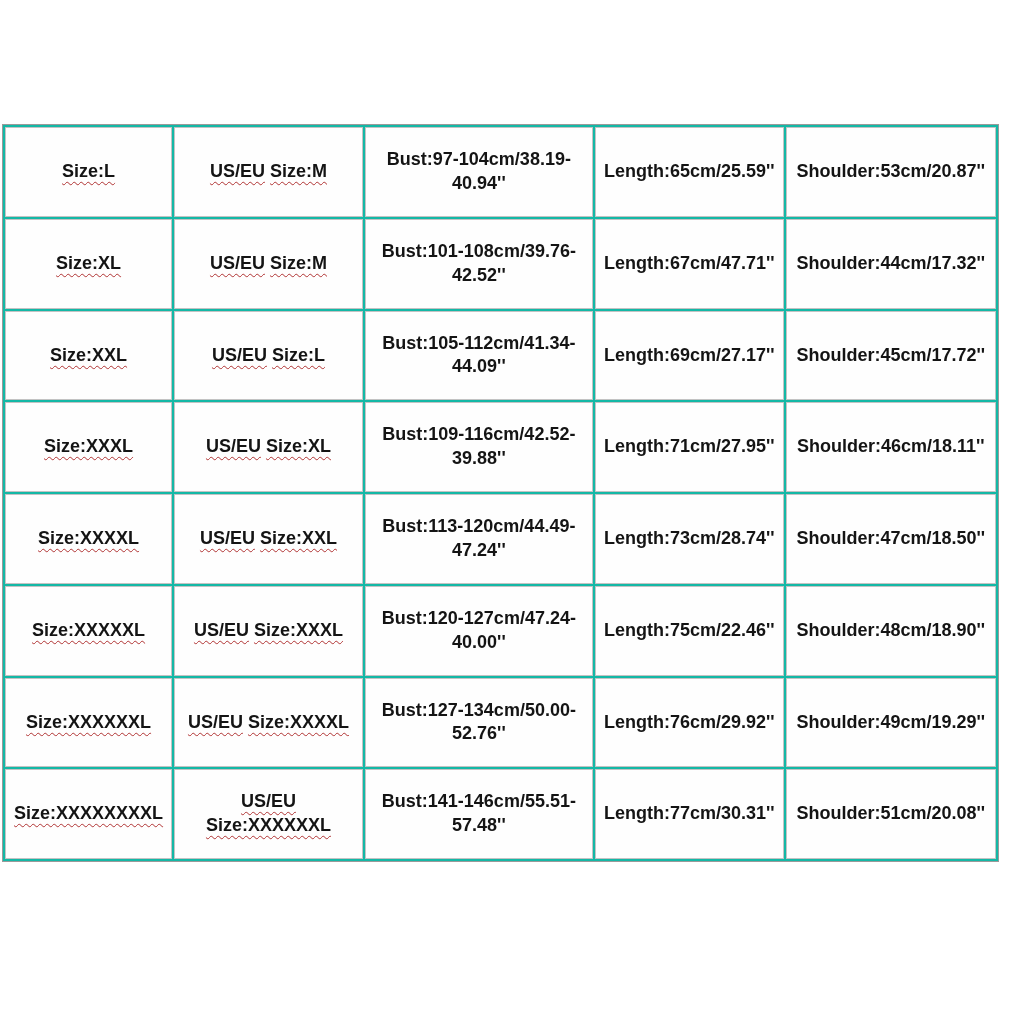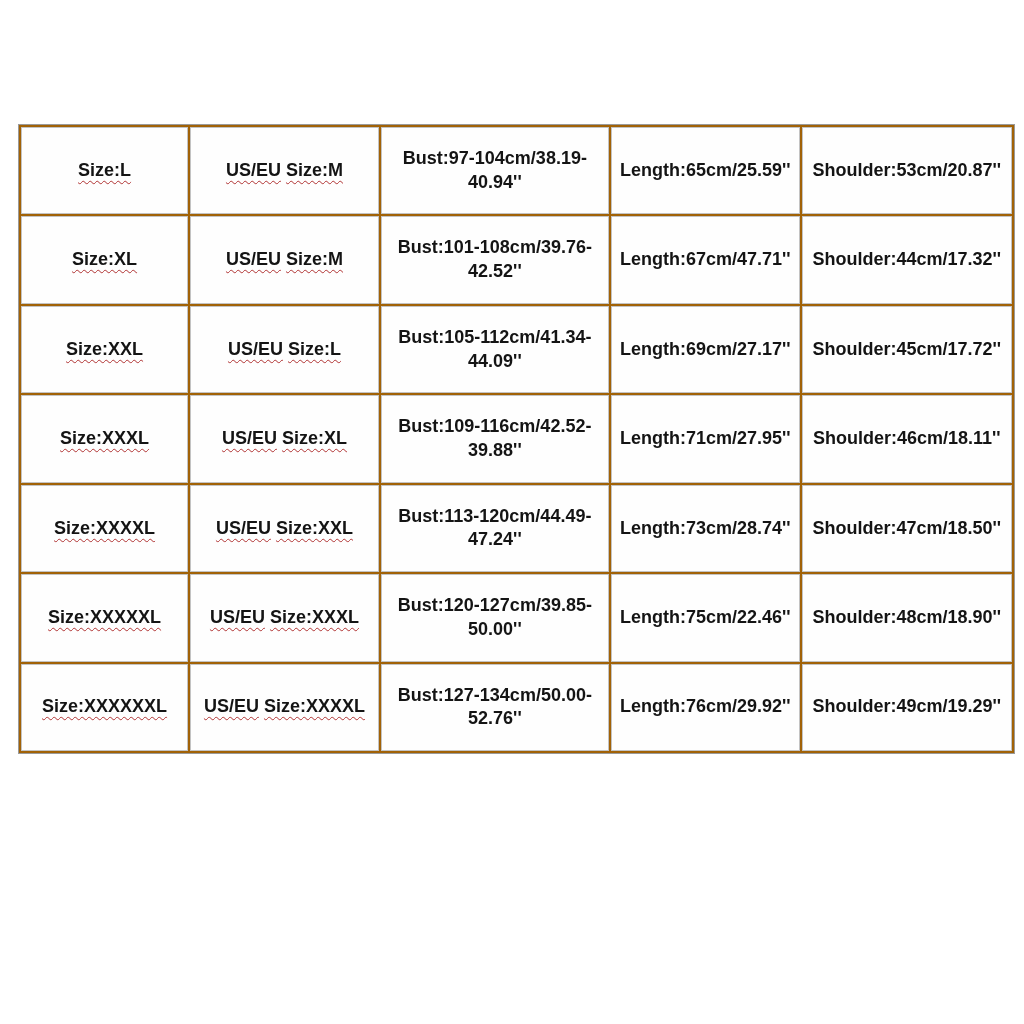--- a/index.html
+++ b/index.html
@@ -12,29 +12,29 @@
     font-family: "Liberation Sans", sans-serif;
   }
   .canvas {
     position: relative;
     width: 1024px;
     height: 1024px;
     background: #ffffff;
   }
   table.size-table {
     position: absolute;
-    left: 18px;
+    left: 2px;
     top: 124px;
     width: 997px;
-    height: 630px;
+    height: 738px;
     table-layout: fixed;
     border-collapse: separate;
     border-spacing: 2px;
     border: 1px solid #9a9a9a;
-    background: #a16207;
+    background: #14b8a6;
   }
   table.size-table td {
     box-sizing: border-box;
     height: 82px;
     border: 1px solid #c3c3c3;
     background: #fefefe;
     text-align: center;
     vertical-align: middle;
     font-weight: bold;
     font-size: 18px;
@@ -96,26 +96,34 @@
         <tr>
           <td><span class="sq">Size:XXXXL</span></td>
           <td><span class="sq">US/EU</span> <span class="sq">Size:XXL</span></td>
           <td>Bust:113-120cm/44.49-47.24''</td>
           <td>Length:73cm/28.74''</td>
           <td>Shoulder:47cm/18.50''</td>
         </tr>
         <tr>
           <td><span class="sq">Size:XXXXXL</span></td>
           <td><span class="sq">US/EU</span> <span class="sq">Size:XXXL</span></td>
-          <td>Bust:120-127cm/39.85-50.00''</td>
+          <td>Bust:120-127cm/47.24-40.00''</td>
           <td>Length:75cm/22.46''</td>
           <td>Shoulder:48cm/18.90''</td>
         </tr>
         <tr>
           <td><span class="sq">Size:XXXXXXL</span></td>
           <td><span class="sq">US/EU</span> <span class="sq">Size:XXXXL</span></td>
           <td>Bust:127-134cm/50.00-52.76''</td>
           <td>Length:76cm/29.92''</td>
           <td>Shoulder:49cm/19.29''</td>
         </tr>
+        <tr>
+          <td><span class="sq">Size:XXXXXXXXL</span></td>
+          <td><span class="sq">US/EU</span>
+<span class="sq">Size:XXXXXXL</span></td>
+          <td>Bust:141-146cm/55.51-57.48''</td>
+          <td>Length:77cm/30.31''</td>
+          <td>Shoulder:51cm/20.08''</td>
+        </tr>
       </tbody>
   </table>
 </div>
 
 </body></html>

